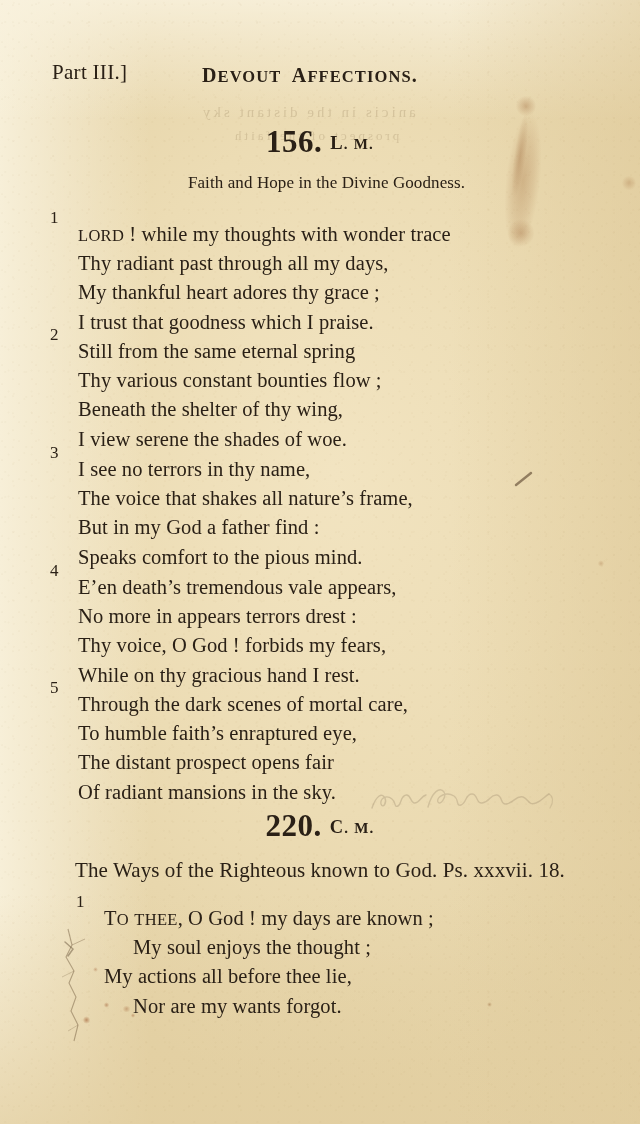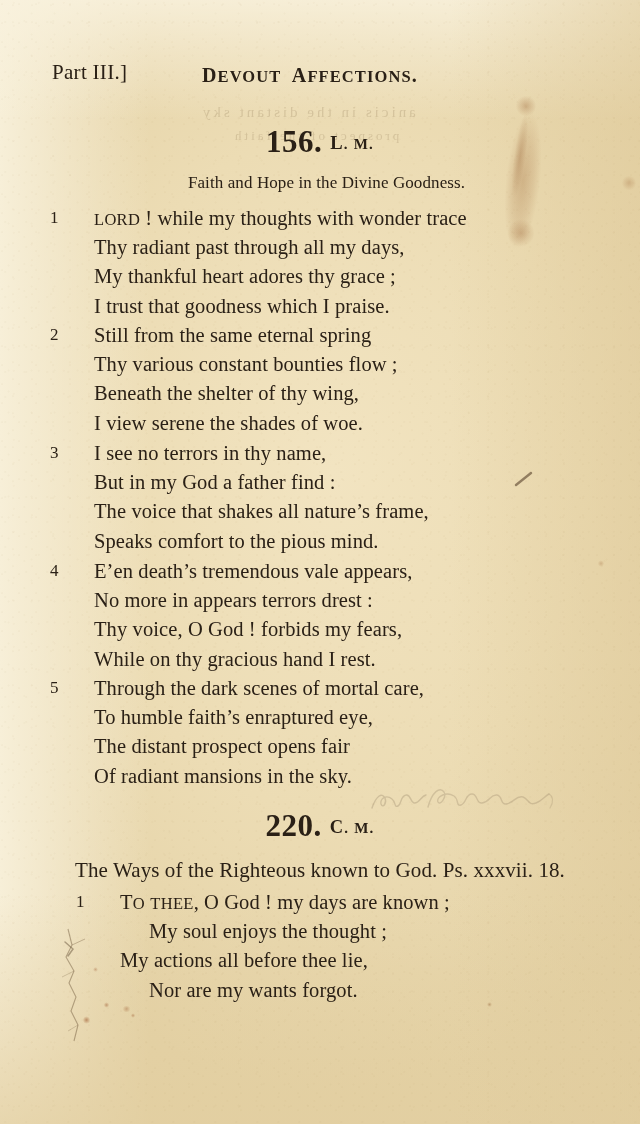--- a/index.html
+++ b/index.html
@@ -152,21 +152,21 @@
     font-size: 20.5px;
     letter-spacing: 0.1px;
     white-space: nowrap;
   }
   .stanza .stanza-no {
     position: absolute;
     left: 50px;
     top: 1px;
     font-size: 17px;
   }
-  .line .txt { position: absolute; left: 78px; top: 0; margin-left: 16px; }
+  .line .txt { position: absolute; left: 78px; top: 16px; }
   .line.indent .txt { left: 113px; }
   .sc { font-variant: small-caps; }
   .scfake {
     font-size: 16.5px;
     letter-spacing: 0.3px;
   }
 
   .page-no {
     position: absolute;
     left: 0; width: 400px;
@@ -261,24 +261,24 @@
         <span class="txt">I view serene the shades of woe.</span>
       </div>
     </div>
 
     <div class="stanza" style="top:442px;">
       <div class="line">
         <span class="stanza-no">3</span>
         <span class="txt">I see no terrors in thy name,</span>
       </div>
       <div class="line">
+        <span class="txt">The voice that shakes all nature’s frame,</span>
+      </div>
+      <div class="line">
         <span class="txt">But in my God a father find :</span>
-      </div>
-      <div class="line">
-        <span class="txt">The voice that shakes all nature’s frame,</span>
       </div>
       <div class="line">
         <span class="txt">Speaks comfort to the pious mind.</span>
       </div>
     </div>
 
     <div class="stanza" style="top:560px;">
       <div class="line">
         <span class="stanza-no">4</span>
         <span class="txt">E’en death’s tremendous vale appears,</span>

